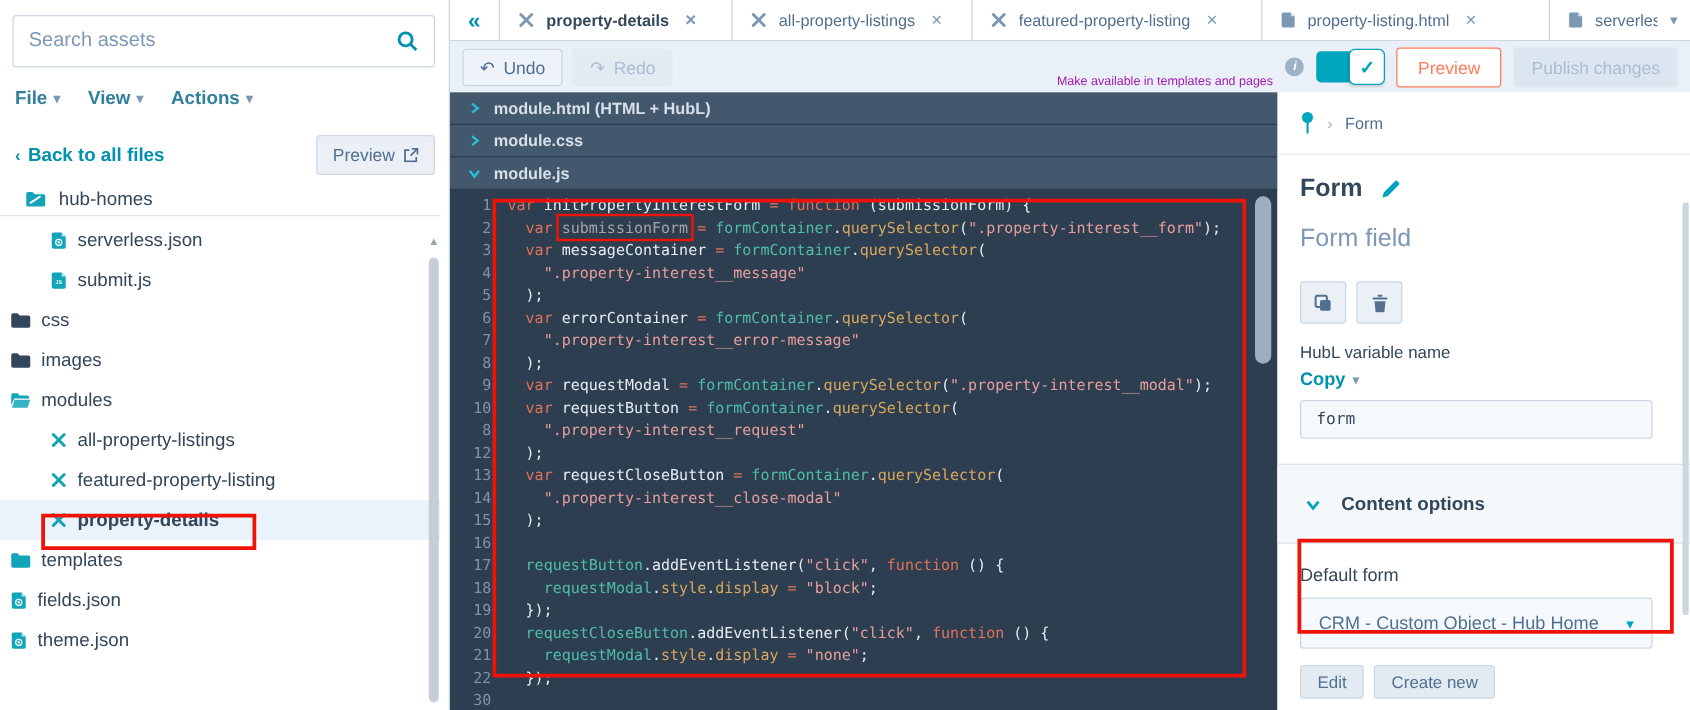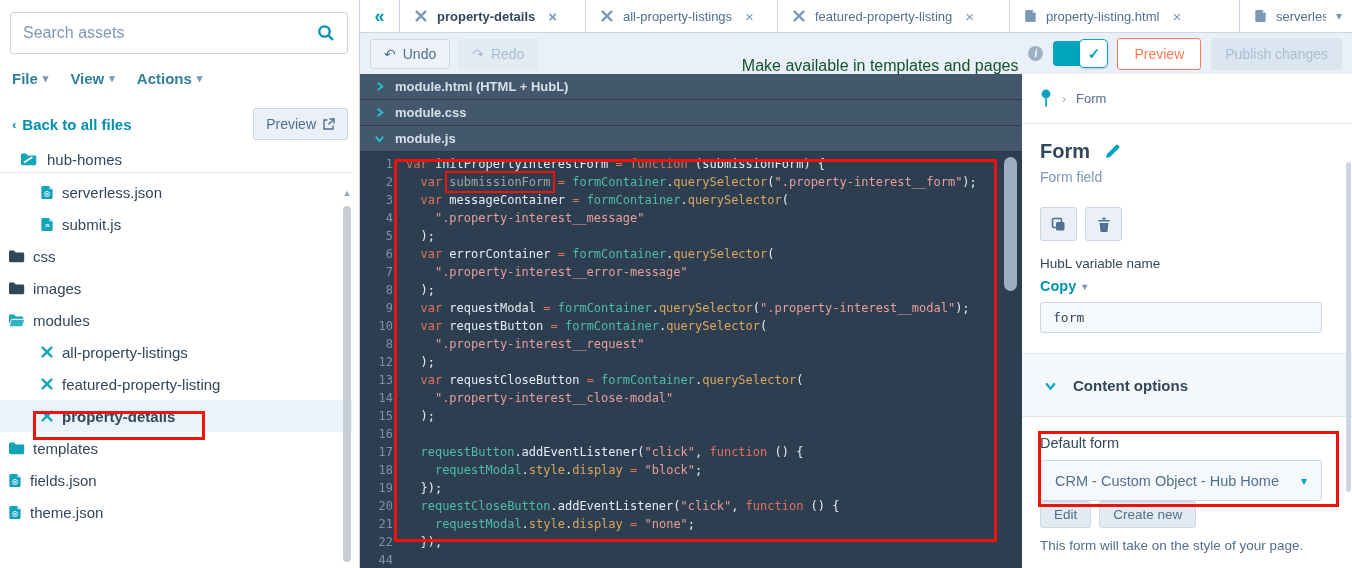--- a/index.html
+++ b/index.html
@@ -65,21 +65,21 @@
   
   .toolbar { position:absolute; left:360px; top:33px; width:992px; height:41px;
              background:#e9f0f7; display:flex; align-items:center; padding:0 10px; }
   .btn-undo { background:#eef3f9; border:1px solid #cbd6e2; border-radius:3px;
               color:#506e91; font-size:14px; padding:6px 13px; display:flex;
               align-items:center; gap:7px; cursor:pointer; }
   .btn-redo { background:#e2eaf2; border:none; border-radius:3px; color:#a9bdd2;
               font-size:14px; padding:7px 14px; display:flex; align-items:center;
               gap:7px; margin-left:8px; }
   .toolbar-right { margin-left:auto; display:flex; align-items:center; gap:10px; }
-  .toggle-label { font-size:16px; color:#14532d;margin-top:24px; }
+  .toggle-label { font-size:10px; color:#a21caf;margin-top:24px; }
   .info-icon { width:15px; height:15px; border-radius:50%; background:#9fb1c5;
                color:#fff; font-size:10px; font-weight:700; display:flex;
                align-items:center; justify-content:center; font-style:italic; }
   .toggle { position:relative; width:54px; height:25px; background:#00a4bd;
             border-radius:4px; cursor:pointer; }
   .toggle-knob { position:absolute; right:-1px; top:-2px; width:29px; height:29px;
                  background:#fff; border:1px solid #00a4bd; border-radius:5px;
                  color:#00a4bd; font-size:15px; font-weight:700; display:flex;
                  align-items:center; justify-content:center;
                  box-shadow:0 1px 2px rgba(0,0,0,.15); }
@@ -110,21 +110,21 @@
   .inspector { position:absolute; left:1022px; top:74px; width:330px; height:494px;
                background:#fff; }
   .insp-breadcrumb { height:50px; border-bottom:1px solid #e3eaf2; display:flex;
                      align-items:center; gap:10px; padding:0 18px; }
   .crumb-sep { color:#99acc2; font-size:12px; }
   .crumb-label { color:#516f90; font-size:13px; }
   .insp-body { padding:16px 18px 0 18px; }
   .insp-title-row { display:flex; align-items:center; gap:14px; }
   .insp-title { font-size:20px; font-weight:700; color:#33475b; }
   .pencil-icon { color:#00a4bd; display:flex; cursor:pointer; }
-  .insp-subtitle { margin-top:6px; font-size:14px; color:#7c98b6; }
+  .insp-subtitle { margin-top:17px; font-size:20px; color:#7c98b6; }
   .insp-actions { margin-top:22px; display:flex; gap:8px; }
   .icon-btn { width:37px; height:34px; background:#eaf0f6; border:1px solid #cbd6e2;
               border-radius:3px; display:flex; align-items:center; justify-content:center;
               color:#516f90; cursor:pointer; }
   .hubl-label { margin-top:15px; font-size:13.5px; color:#33475b; }
   .copy-link { margin-top:7px; font-size:14.5px; font-weight:600; color:#0091ae;
                display:flex; align-items:center; gap:6px; cursor:pointer; }
   .copy-link .caret { color:#7c98b6; font-size:10px; }
   .hubl-input { margin-top:8px; width:282px; height:31px; background:#f6f9fb;
                 border:1px solid #cbd6e2; border-radius:3px; padding:0 12px;
@@ -136,21 +136,21 @@
                      cursor:pointer; }
   .co-chev { color:#00a4bd; display:flex; }
   .co-label { font-size:15px; font-weight:600; color:#33475b; }
   .df-label { margin-top:18px; font-size:14.5px; color:#33475b; }
   .df-select { margin-top:9px; width:282px; height:41px; background:#f6f9fb;
                border:1px solid #cbd6e2; border-radius:3px; display:flex;
                align-items:center; padding:0 14px; cursor:pointer; }
   .df-value { flex:1; font-size:14.5px; color:#516f90; white-space:nowrap;
               overflow:hidden; }
   .df-caret { color:#00a4bd; font-size:12px; }
-  .df-buttons { display:flex; gap:8px; }
+  .df-buttons { margin-top:13px; display:flex; gap:8px; }
   .btn-small { background:#e2eaf2; border:1px solid #ccd8e4; border-radius:3px;
                color:#516f90; font-size:13.5px; padding:5px 13px; cursor:pointer; }
   .helper-text { margin-top:10px; font-size:13.5px; color:#516f90; }
   .insp-scroll-thumb { position:absolute; right:1px; top:88px; width:5px;
                        height:330px; background:#ccd6e0; border-radius:3px; }
 
   
   .anno { position:absolute; border:3px solid #ee1208; pointer-events:none; z-index:50; }
   .anno-sidebar { left:33px; top:411px; width:172px; height:29px; }
   .anno-editor { left:394px; top:159px; width:603px; height:383px; }
@@ -445,21 +445,21 @@
         <div class="code-line"><span class="ln">13</span><span><span class="tk-i">  </span><span class="tk-k">var </span><span class="tk-i">requestCloseButton </span><span class="tk-k">= </span><span class="tk-r">formContainer</span><span class="tk-i">.</span><span class="tk-f">querySelector</span><span class="tk-i">(</span></span></div>
         <div class="code-line"><span class="ln">14</span><span><span class="tk-i">    </span><span class="tk-s">".property-interest__close-modal"</span></span></div>
         <div class="code-line"><span class="ln">15</span><span><span class="tk-i">  );</span></span></div>
         <div class="code-line"><span class="ln">16</span><span></span></div>
         <div class="code-line"><span class="ln">17</span><span><span class="tk-i">  </span><span class="tk-r">requestButton</span><span class="tk-i">.addEventListener(</span><span class="tk-s">"click"</span><span class="tk-i">, </span><span class="tk-k">function</span><span class="tk-i"> () {</span></span></div>
         <div class="code-line"><span class="ln">18</span><span><span class="tk-i">    </span><span class="tk-r">requestModal</span><span class="tk-i">.</span><span class="tk-f">style</span><span class="tk-i">.</span><span class="tk-f">display</span><span class="tk-i"> </span><span class="tk-k">=</span><span class="tk-i"> </span><span class="tk-s">"block"</span><span class="tk-i">;</span></span></div>
         <div class="code-line"><span class="ln">19</span><span><span class="tk-i">  });</span></span></div>
         <div class="code-line"><span class="ln">20</span><span><span class="tk-i">  </span><span class="tk-r">requestCloseButton</span><span class="tk-i">.addEventListener(</span><span class="tk-s">"click"</span><span class="tk-i">, </span><span class="tk-k">function</span><span class="tk-i"> () {</span></span></div>
         <div class="code-line"><span class="ln">21</span><span><span class="tk-i">    </span><span class="tk-r">requestModal</span><span class="tk-i">.</span><span class="tk-f">style</span><span class="tk-i">.</span><span class="tk-f">display</span><span class="tk-i"> </span><span class="tk-k">=</span><span class="tk-i"> </span><span class="tk-s">"none"</span><span class="tk-i">;</span></span></div>
         <div class="code-line"><span class="ln">22</span><span><span class="tk-i">  });</span></span></div>
-        <div class="code-line"><span class="ln">44</span><span></span></div>
+        <div class="code-line"><span class="ln">30</span><span></span></div>
       </div>
     <div class="ed-scroll-thumb"></div>
   </main>
 
   <aside class="inspector">
     <div class="insp-breadcrumb">
       <span>
         <svg width="12" height="19" viewBox="0 0 12 19">
           <circle cx="6" cy="5" r="4.4" fill="#00a4bd"></circle>
           <rect x="5.2" y="9" width="1.7" height="9" rx="0.8" fill="#00a4bd"></rect>

